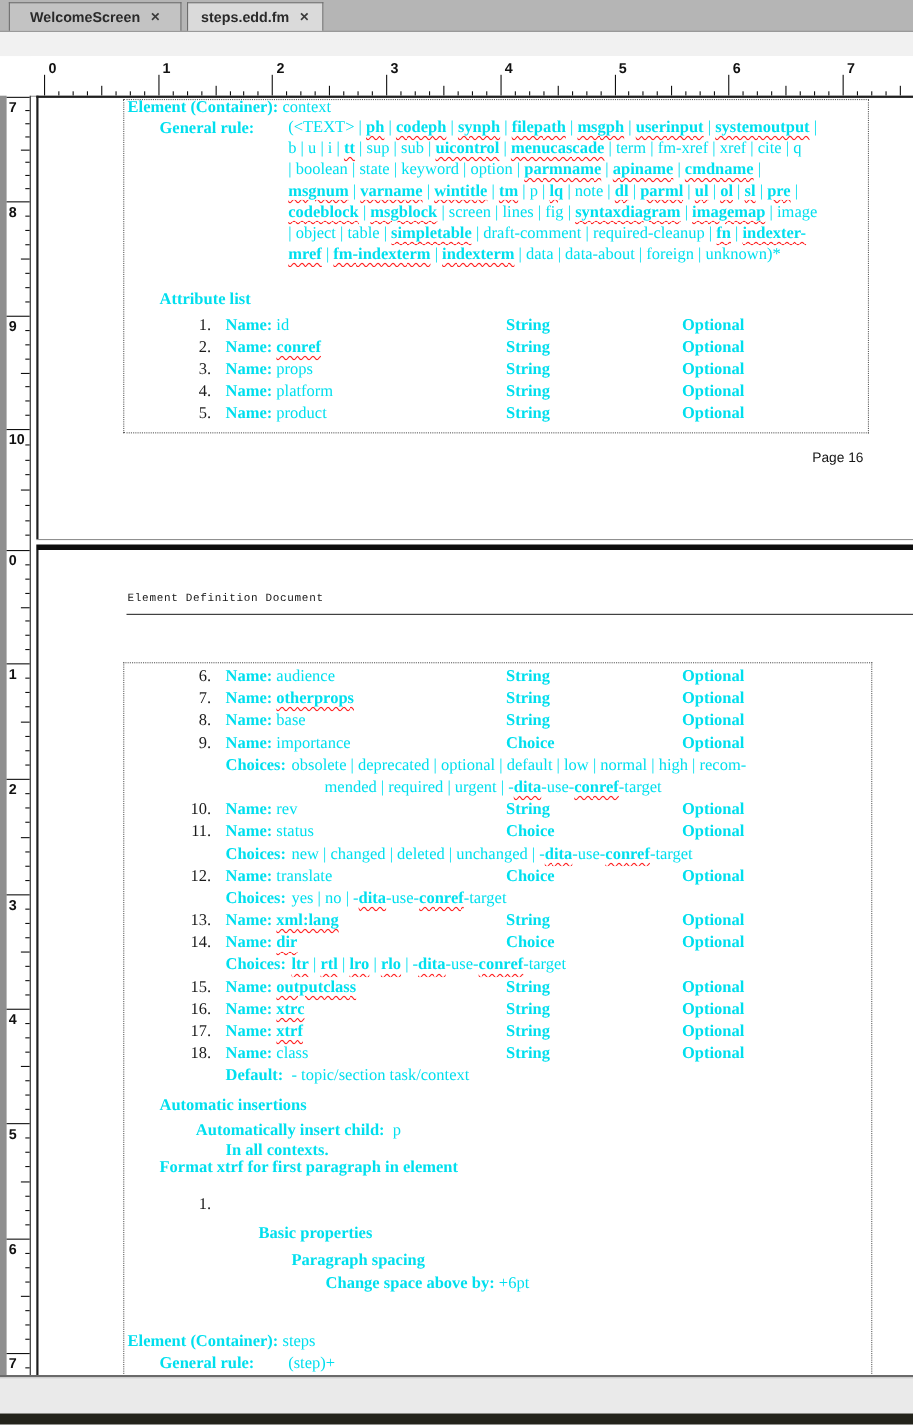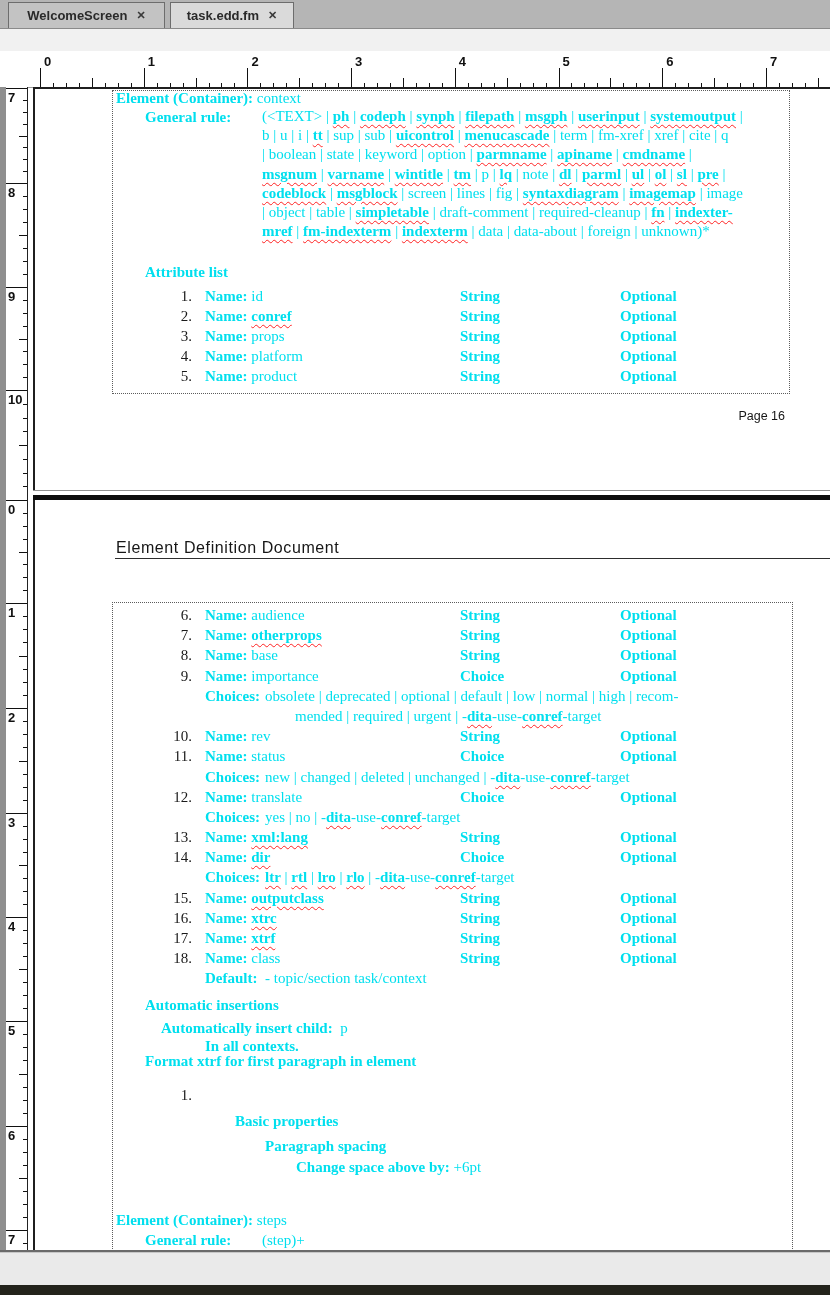--- a/index.html
+++ b/index.html
@@ -52,44 +52,44 @@
   .h20{height:20px;line-height:20px;}
   .h202{height:20.2px;line-height:20.2px;}
   .c-num{position:absolute;left:45px;width:32px;text-align:right;color:#1a1a1a;}
   .c-name{position:absolute;left:90px;}
   .c-type{position:absolute;left:345px;font-weight:bold;}
   .c-req{position:absolute;left:505px;font-weight:bold;}
   .c-lab{position:absolute;left:90px;font-weight:bold;}
   .c-val{position:absolute;left:150px;}
   .c-cont{position:absolute;left:180px;}
   #pagenum{left:640px;top:409px;width:145px;text-align:right;font-family:"Liberation Sans",sans-serif;font-size:12.5px;color:#161616;}
-  #eddheader{left:116px;top:539px;font-family:Liberation Sans, sans-serif;font-size:16px;letter-spacing:0.6px;color:#161616;}
+  #eddheader{left:116px;top:539px;font-family:Liberation Mono, monospace;font-size:10px;letter-spacing:0.6px;color:#161616;}
   #eddrule{position:absolute;left:115px;top:558px;width:715px;height:1px;background:#2d2d2d;}
   #autoins{left:145px;top:997px;}
-  #autochild{left:161px;top:1020px;}
+  #autochild{left:178px;top:1020px;}
   #formatrules{left:145px;top:1053px;}
   #ctxnum{left:160px;top:1087px;width:32px;text-align:right;color:#1a1a1a;font-size:15px;}
   #ctxlabel{left:205px;top:1038px;}
   #basicprops{left:235px;top:1113px;}
   #paraspacing{left:265px;top:1138px;}
   #spaceabove{left:296px;top:1159px;}
   #el2{left:116px;top:1212px;}
   #grlabel2{left:145px;top:1232px;}
   #grvalue2{left:262px;top:1232px;}
 </style>
 </head>
 <body>
 
 <div class="tabbar">
   <div class="tab tab-inactive">
     <span>WelcomeScreen</span>
     <span class="x">✕</span>
   </div>
   <div class="tab tab-active">
-    <span>task.edd.fm</span>
+    <span>steps.edd.fm</span>
     <span class="x">✕</span>
   </div>
 </div>
 <div class="toolstrip"></div>
 
 <div id="hruler">
     <div class="htick" style="left: 12px; height: 19px;"></div>
     <div class="hlabel" style="left: 16px;">0</div>
     <div class="htick" style="left: 24.9625px; height: 4px;"></div>
     <div class="htick" style="left: 37.925px; height: 4px;"></div>

